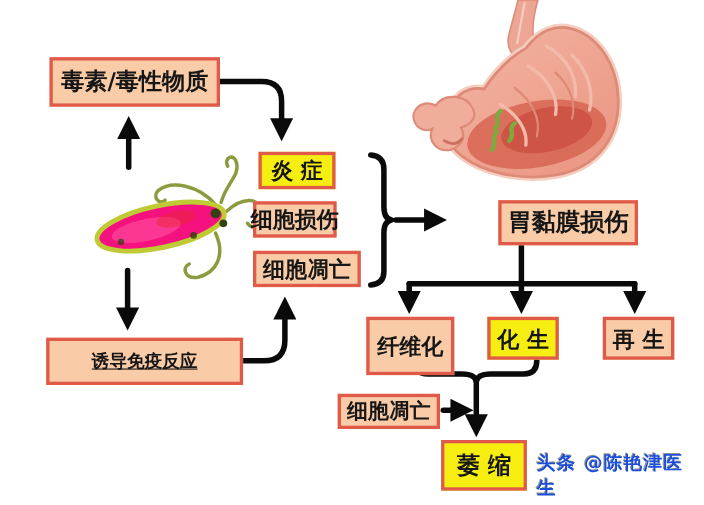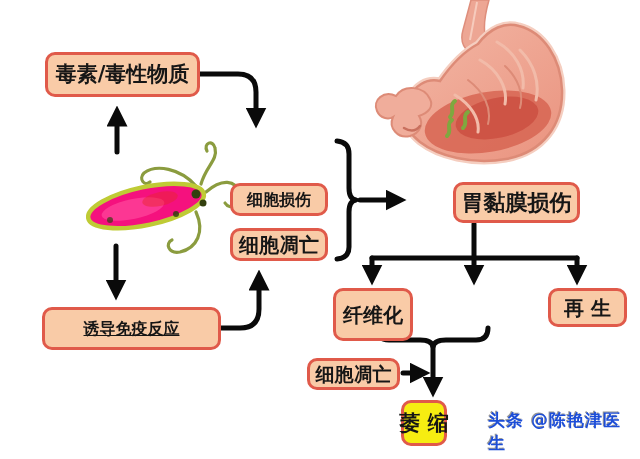--- a/index.html
+++ b/index.html
@@ -3,21 +3,21 @@
 <meta charset="utf-8">
 <style>
   html,body{margin:0;padding:0;background:#ffffff;}
   .stage{
     position:relative;width:640px;height:459px;background:#ffffff;overflow:hidden;
     font-family:"DejaVu Sans","Liberation Sans",sans-serif;
   }
   .layer{position:absolute;left:0;top:0;width:640px;height:459px;}
   .node{
     position:absolute;box-sizing:border-box;display:flex;align-items:center;justify-content:center;
-    border:3px solid #e05a4a;border-radius:10px;font-weight:bold;color:#161616;
+    border:3px solid #e05a4a;border-radius:0;font-weight:bold;color:#161616;
     white-space:nowrap;line-height:1;
   }
   .pink{background:#f9cba7;}
   .yellow{background:#f6ed11;}
   .watermark{
     position:absolute;left:488px;top:418px;width:150px;height:28px;
     display:flex;align-items:center;justify-content:flex-end;
     font-size:17px;font-weight:bold;color:#1d4ed8;letter-spacing:1px;
     text-shadow:1px 1px 0 #ffffff,-1px -1px 0 #979797;
   }
@@ -90,24 +90,26 @@
       <path d="M 372 258 L 372 275" marker-end="url(#ah)"></path>
       <path d="M 474 258 L 474 275" marker-end="url(#ah)"></path>
       <path d="M 577 258 L 577 275" marker-end="url(#ah)"></path>
       <path d="M 377 328 Q 377 340 389 340 L 420 340 Q 432 340 433 347 Q 434 340 446 340 L 476 340 Q 488 340 488 328"></path>
       <path d="M 433 346 L 433 387" marker-end="url(#ah)"></path>
       <path d="M 403 373 L 420 373" marker-end="url(#ah)"></path>
     </g>
   </svg>
 
   <div class="node pink" style="left:45px;top:52px;width:155px;height:45px;font-size:21px;">毒素/毒性物质</div>
-  <div class="node pink" style="left:230px;top:183px;width:98px;height:33px;font-size:16px;font-family:Liberation Serif, serif;">细胞损伤</div>
+  <div class="node yellow" style="left:235px;top:138px;width:70px;height:34px;font-size:20px;">炎 症</div>
+  <div class="node pink" style="left:230px;top:183px;width:76px;height:33px;font-size:20px;font-family:Liberation Serif, serif;">细胞损伤</div>
   <div class="node pink" style="left:230px;top:228px;width:98px;height:33px;font-size:20px;">细胞凋亡</div>
   <div class="node pink" style="left:42px;top:307px;width:179px;height:43px;font-size:16px;text-decoration:underline;">诱导免疫反应</div>
   <div class="node pink" style="left:410px;top:182px;width:127px;height:41px;font-size:22px;margin-left:43px;">胃黏膜损伤</div>
   <div class="node pink" style="left:333px;top:288px;width:80px;height:53px;font-size:20px;">纤维化</div>
-  <div class="node pink" style="left:548px;top:288px;width:79px;height:39px;font-size:20px;">再 生</div>
+  <div class="node yellow" style="left:443px;top:288px;width:65px;height:39px;font-size:20px;">化 生</div>
+  <div class="node pink" style="left:548px;top:288px;width:65px;height:39px;font-size:20px;">再 生</div>
   <div class="node pink" style="left:307px;top:358px;width:93px;height:32px;font-size:19px;">细胞凋亡</div>
-  <div class="node yellow" style="left:401px;top:400px;width:46px;height:46px;font-size:21px;">萎 缩</div>
+  <div class="node yellow" style="left:401px;top:400px;width:78px;height:46px;font-size:21px;">萎 缩</div>
 
   <div class="watermark">头条 @陈艳津医生</div>
 
 </div>
 
 </body></html>

